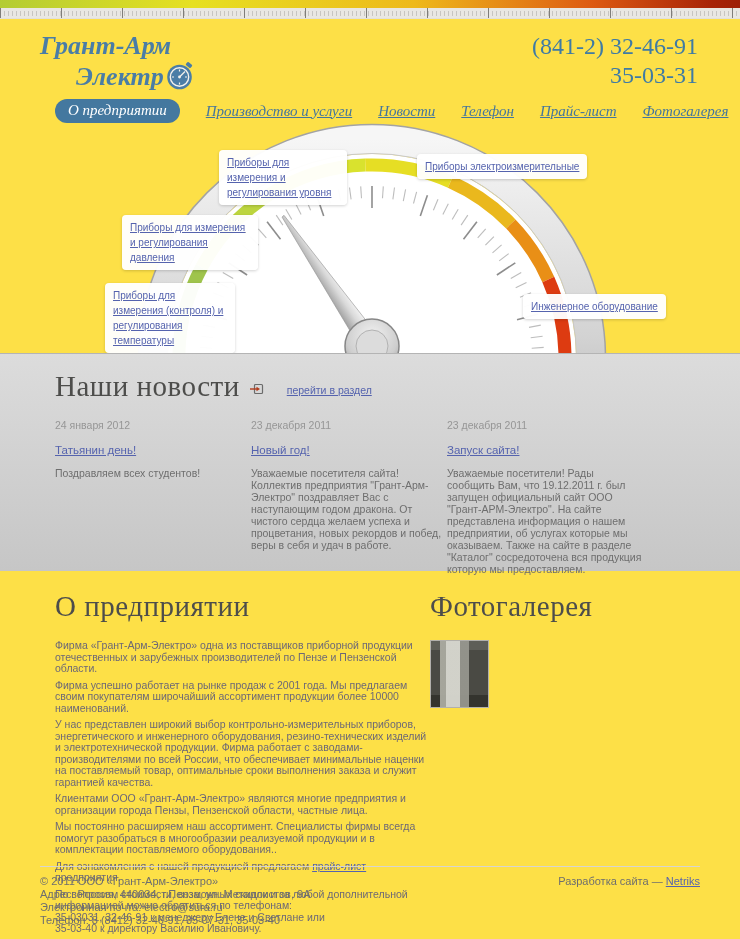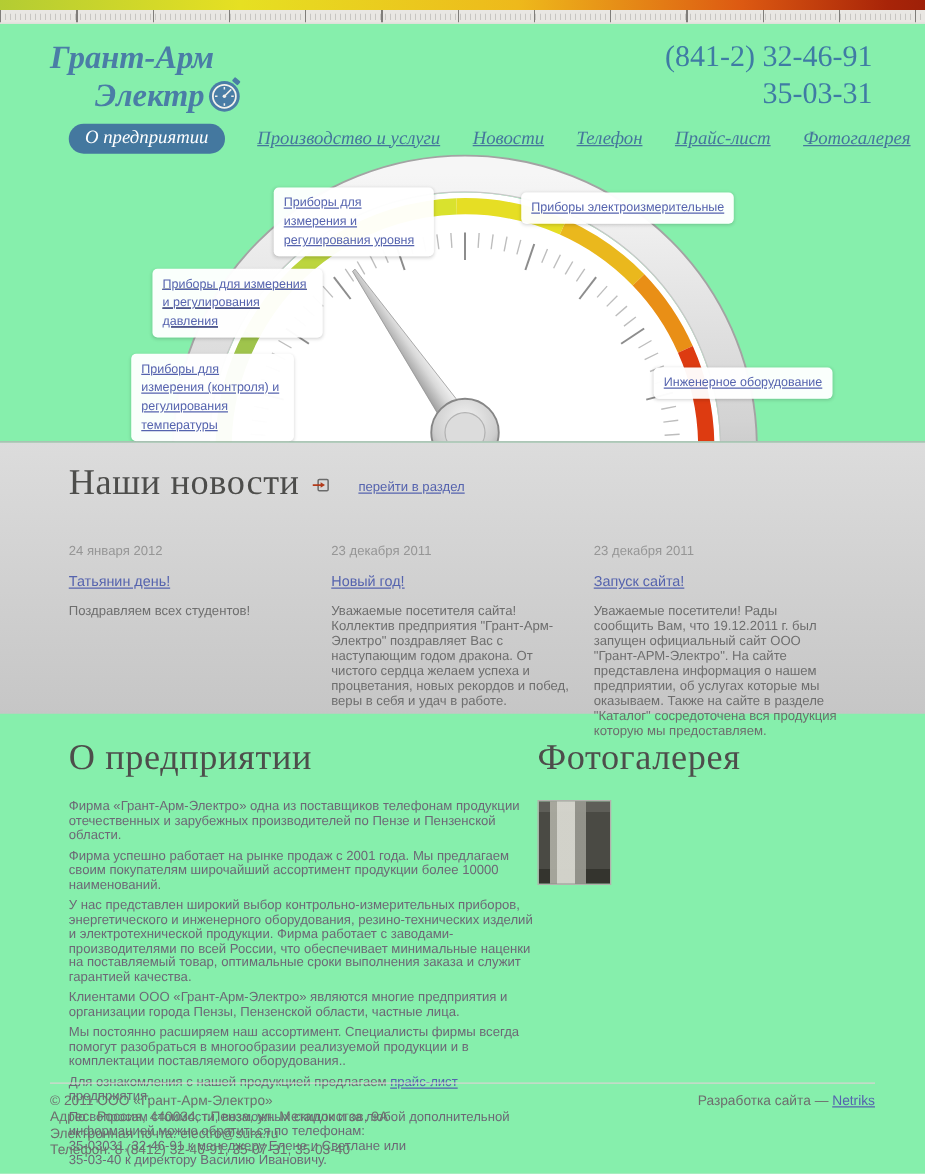--- a/index.html
+++ b/index.html
@@ -1,17 +1,17 @@
 <!DOCTYPE html>
 <html lang="ru"><head>
 <meta charset="utf-8">
 <style>
   html,body{margin:0;padding:0;}
   body{width:740px;background:#edebe7;font-family:"Liberation Sans",sans-serif;}
-  .page{position:relative;width:740px;height:939px;background:#86efac;overflow:hidden;}
+  .page{position:relative;width:740px;height:939px;background:#fde047;overflow:hidden;}
 
   
   .grad-bar{height:8px;background:linear-gradient(to right,#b3cc33,#e6e022 26%,#eeb91b 56%,#dd5a12 80%,#a82408 96%,#9e2008);}
   .ruler{height:10px;background-color:#e9e7e3;
     background-image:
       repeating-linear-gradient(90deg,#7f7d79 0 1px,transparent 1px 61px),
       repeating-linear-gradient(90deg,#c7c5c1 0 1px,transparent 1px 4px);
     background-size:740px 10px,740px 5px;
     background-position:0 0,0 3px;
     background-repeat:no-repeat;
@@ -42,21 +42,21 @@
   .lbl-5{left:105px;top:160px;width:114px;}
   .lbl-6{left:523px;top:171px;white-space:nowrap;}
 
   
   .news{height:218px;background:linear-gradient(#dcdcdc,#c6c6c6);border-top:1px solid #b4b4b4;
         padding:16px 55px 0;box-sizing:border-box;}
   .news-head{display:flex;align-items:center;gap:10px;}
   .news-head h2{font-family:"Liberation Serif",serif;font-weight:normal;font-size:29px;color:#4d4d4b;margin:0;letter-spacing:.5px;}
   .goto{display:flex;align-items:center;gap:23px;margin-top:6px;}
   .goto a{font-size:10.5px;color:#5563ae;text-decoration:underline;cursor:pointer;}
-  .news-cols{display:flex;gap:14px;margin-top:32px;}
+  .news-cols{display:flex;margin-top:16px;}
   .news-col{flex:0 0 196px;}
   .news-date{font-size:10.5px;color:#969696;}
   .news-title{margin-top:9px;}
   .news-title a{font-size:11.5px;color:#5563ae;text-decoration:underline;cursor:pointer;}
   .news-text{margin-top:9px;font-size:10.5px;line-height:12px;color:#6e6e6e;}
 
   
   .about{display:flex;padding:19px 55px 0;box-sizing:border-box;}
   .about h2,.gallery h2{font-family:"Liberation Serif",serif;font-weight:normal;font-size:29px;color:#4d4d4b;margin:0 0 17px;letter-spacing:.5px;}
   .about-left{flex:0 0 375px;}
@@ -260,21 +260,21 @@
         <div class="news-date">23 декабря 2011</div>
         <div class="news-title"><a>Запуск сайта!</a></div>
         <div class="news-text">Уважаемые посетители! Рады сообщить Вам, что 19.12.2011 г. был запущен официальный сайт ООО "Грант-АРМ-Электро". На  сайте представлена информация о нашем предприятии, об услугах которые мы оказываем. Также на сайте в разделе "Каталог" сосредоточена вся продукция которую мы предоставляем.</div>
       </div>
     </div>
   </div>
 
   <div class="about">
     <div class="about-left">
       <h2>О предприятии</h2>
-      <p>Фирма «Грант-Арм-Электро» одна из поставщиков телефонам продукции отечественных и зарубежных производителей по Пензе и Пензенской области.</p>
+      <p>Фирма «Грант-Арм-Электро» одна из поставщиков приборной продукции отечественных и зарубежных производителей по Пензе и Пензенской области.</p>
       <p>Фирма успешно работает на рынке продаж с 2001 года. Мы предлагаем своим покупателям широчайший ассортимент продукции более 10000 наименований.</p>
       <p>У нас представлен широкий выбор контрольно-измерительных приборов, энергетического и инженерного оборудования, резино-технических изделий и электротехнической продукции. Фирма работает с заводами-производителями по всей России, что обеспечивает минимальные наценки на поставляемый товар, оптимальные сроки выполнения заказа и служит гарантией качества.</p>
       <p>Клиентами ООО «Грант-Арм-Электро» являются многие предприятия и организации города Пензы, Пензенской области, частные лица.</p>
       <p>Мы постоянно расширяем наш ассортимент. Специалисты фирмы всегда помогут разобраться в многообразии реализуемой продукции и в комплектации поставляемого оборудования..</p>
       <p><span>Для ознакомления с нашей продукцией предлагаем </span><a>прайс-лист</a><span> предприятия.</span></p>
       <p><span>По вопросам стоимости, возможных скидок и за любой дополнительной информацией можно обратиться по телефонам:</span><br><span>35-03031, 32-46-91 к менеджеру Елене и Светлане или</span><br><span>35-03-40 к директору Василию Ивановичу.</span></p>
     </div>
     <div class="gallery">
       <h2>Фотогалерея</h2>
       <div class="thumb"></div>

